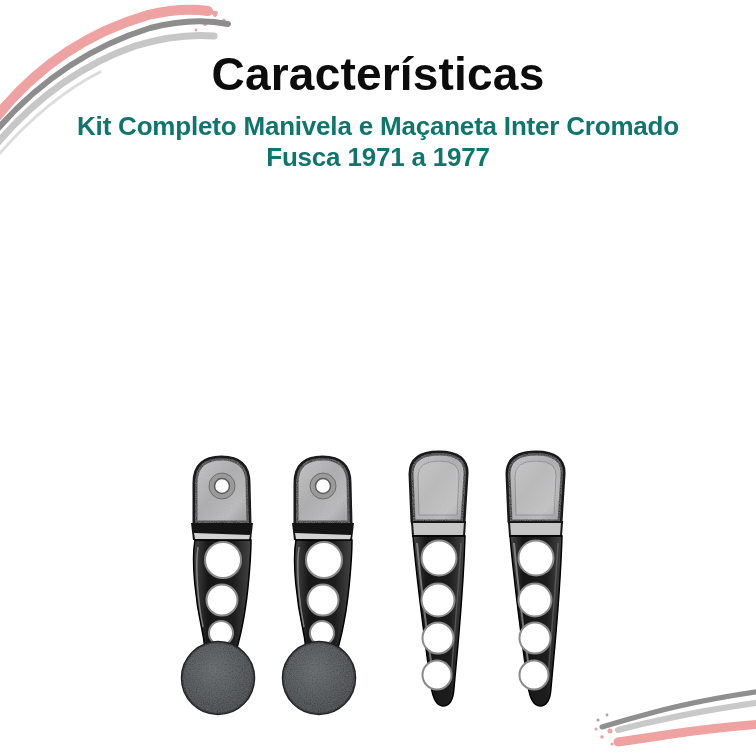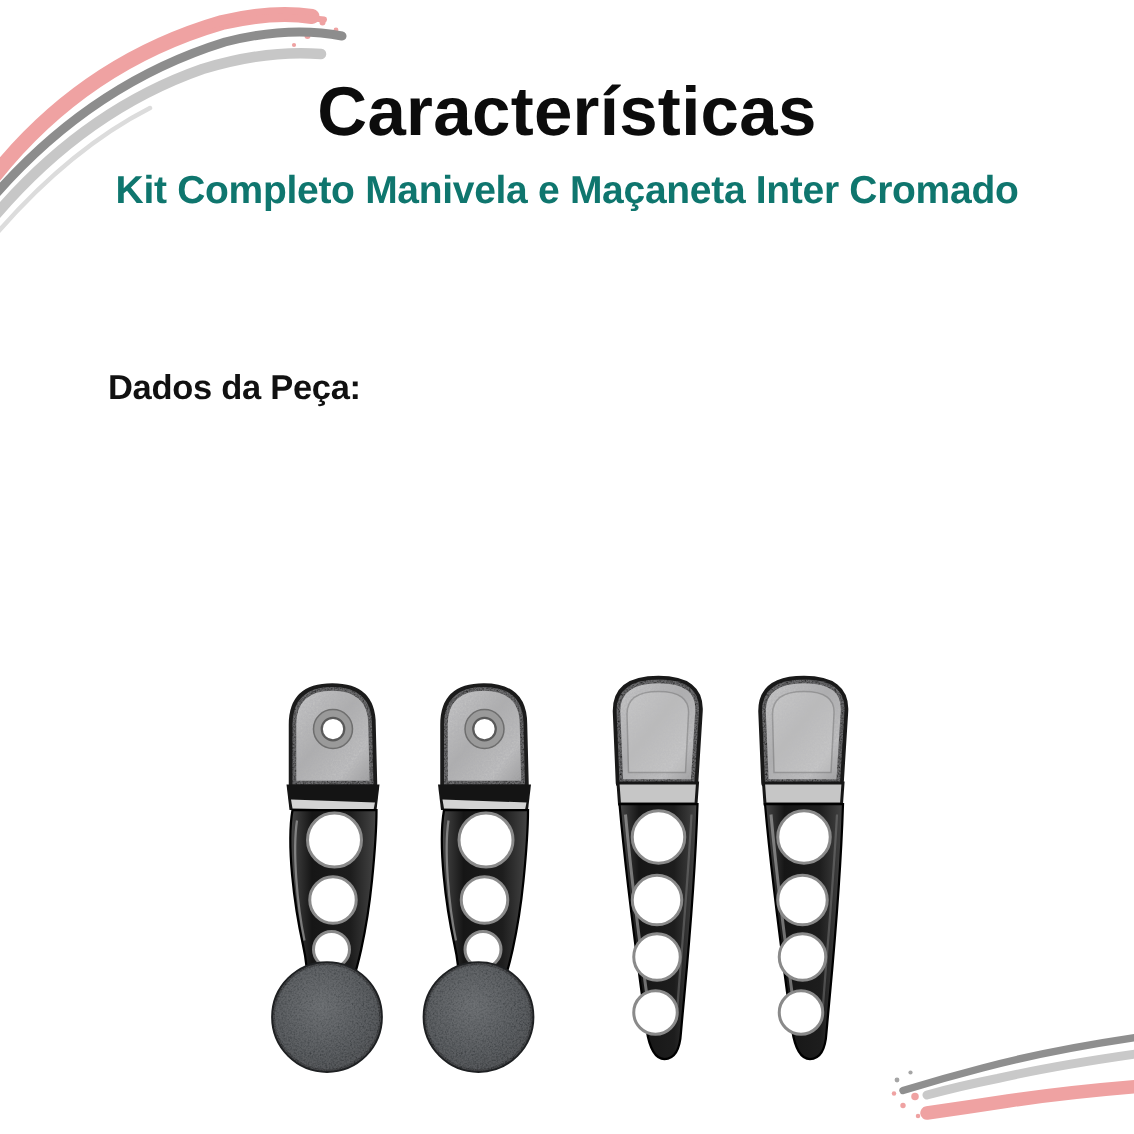--- a/index.html
+++ b/index.html
@@ -132,19 +132,19 @@
       <g transform="translate(505,448)">
           <use href="#pull"></use>
         </g>
     </g>
   </svg>
 
   <h1 class="title">Características</h1>
 
   <div class="subtitle">
     <div>Kit Completo Manivela e Maçaneta Inter Cromado</div>
+    <div>Fusca 1971 a 1977</div>
   </div>
 
   <div class="details">
-    <div>Dados da Peça:</div>
   </div>
 
 </div>
 
 </body></html>

